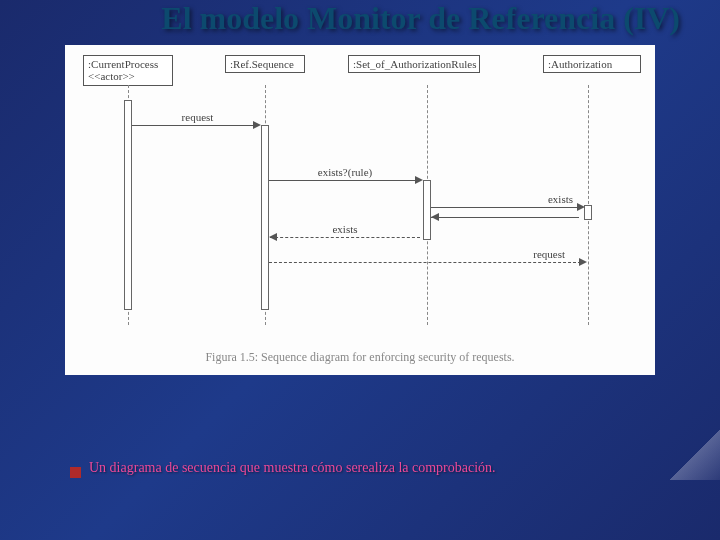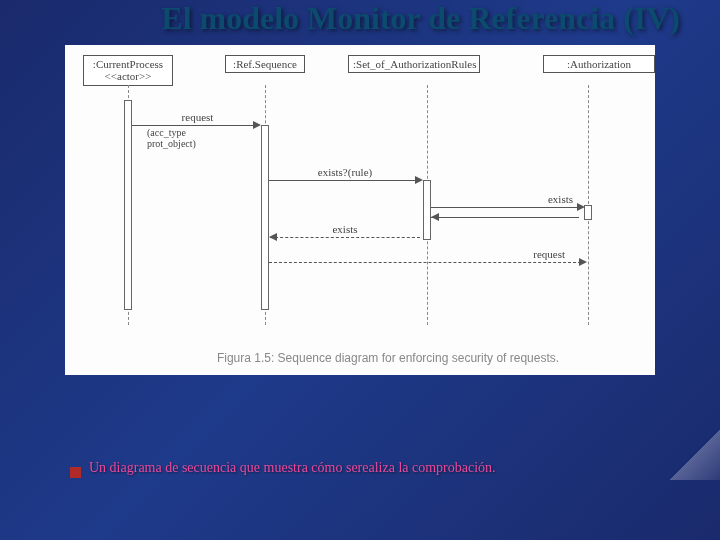--- a/index.html
+++ b/index.html
@@ -32,21 +32,21 @@
     height: 330px;
     position: relative;
   }
   .lifeline-box {
     position: absolute;
     top: 10px;
     border: 1px solid #555;
     background: #fff;
     font-family: 'Times New Roman', serif;
     font-size: 11px;
-    text-align: center;
+    text-align: left;
     padding: 2px 4px;
     line-height: 1.15;
     color: #444;
   }
   .lifeline {
     position: absolute;
     top: 40px;
     width: 0;
     border-left: 1px dashed #888;
     height: 240px;
@@ -86,24 +86,23 @@
   .arrow-dash {
     position: absolute;
     height: 0;
     border-top: 1px dashed #555;
   }
   .caption {
     position: absolute;
     bottom: 10px;
     width: 100%;
     text-align: center;
-    font-family: Liberation Sans, sans-serif;
+    font-family: Liberation Serif, serif;
     font-size: 12px;
     color: #888;
-    margin-left: 28px;
   }
   .bullet-row {
     position: absolute;
     left: 70px;
     right: 30px;
     top: 460px;
     color: #ec4899;
     font-size: 14px;
     display: flex;
     align-items: flex-start;
@@ -138,31 +137,29 @@
   </div>
   <div class="lifeline" style="left:200px"></div>
   <div class="activation" style="left:196px;top:80px;height:185px"></div>
 
   <div class="lifeline-box" style="left:283px;width:132px">
     <div>:Set_of_AuthorizationRules</div>
   </div>
   <div class="lifeline" style="left:362px"></div>
   <div class="activation" style="left:358px;top:135px;height:60px"></div>
 
-  <div class="lifeline-box" style="left:478px;width:112px">
+  <div class="lifeline-box" style="left:478px;width:98px">
     <div>:Authorization</div>
   </div>
   <div class="lifeline" style="left:523px"></div>
   <div class="activation" style="left:519px;top:160px;height:15px"></div>
 
   <div class="msg" style="left:70px;top:66px;width:125px">request</div>
   <div class="arrow-line" style="left:67px;top:80px;width:122px"></div>
   <div class="arrow-head-r" style="left:188px;top:76px"></div>
-  <div class="msg" style="left:70px;top:82px;width:125px;white-space:pre-line;font-size:10px;text-align:left;padding-left:12px">(acc_type
-prot_object)</div>
 
   <div class="msg" style="left:205px;top:121px;width:150px">exists?(rule)</div>
   <div class="arrow-line" style="left:204px;top:135px;width:148px"></div>
   <div class="arrow-head-r" style="left:350px;top:131px"></div>
 
   <div class="msg" style="left:368px;top:148px;width:150px;text-align:right;padding-right:10px">exists</div>
   <div class="arrow-line" style="left:366px;top:162px;width:148px"></div>
   <div class="arrow-head-r" style="left:512px;top:158px"></div>
   <div class="arrow-line" style="left:366px;top:172px;width:148px"></div>
   <div class="arrow-head-l" style="left:366px;top:168px"></div>

